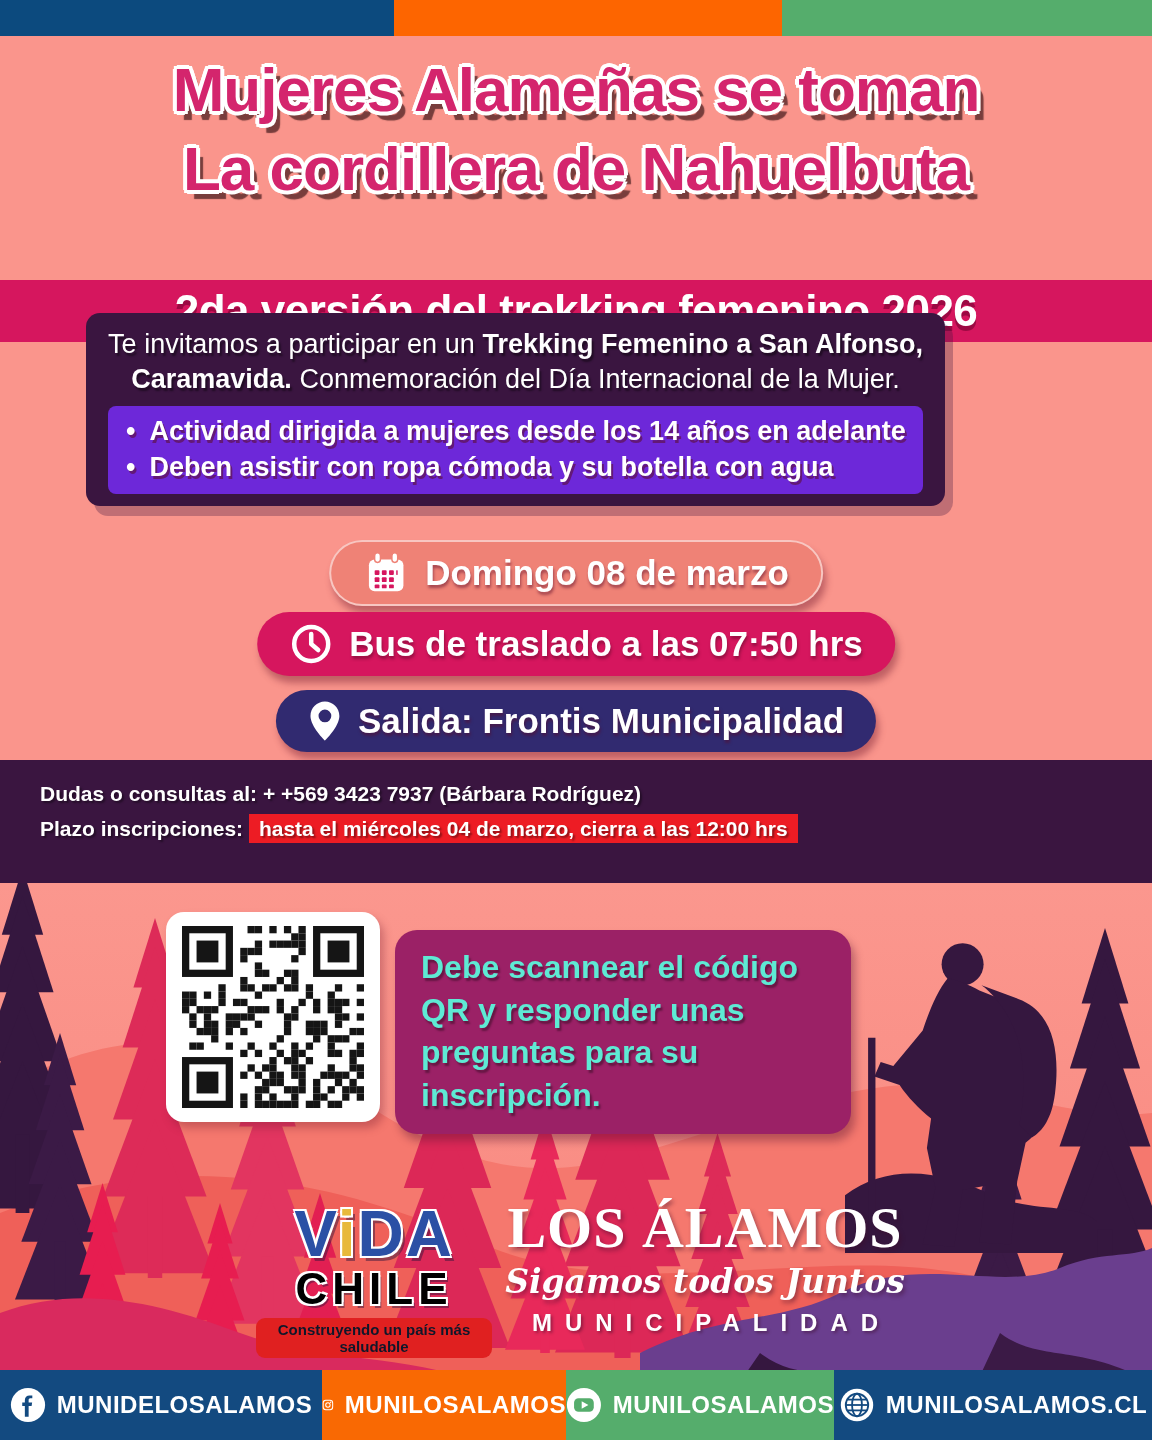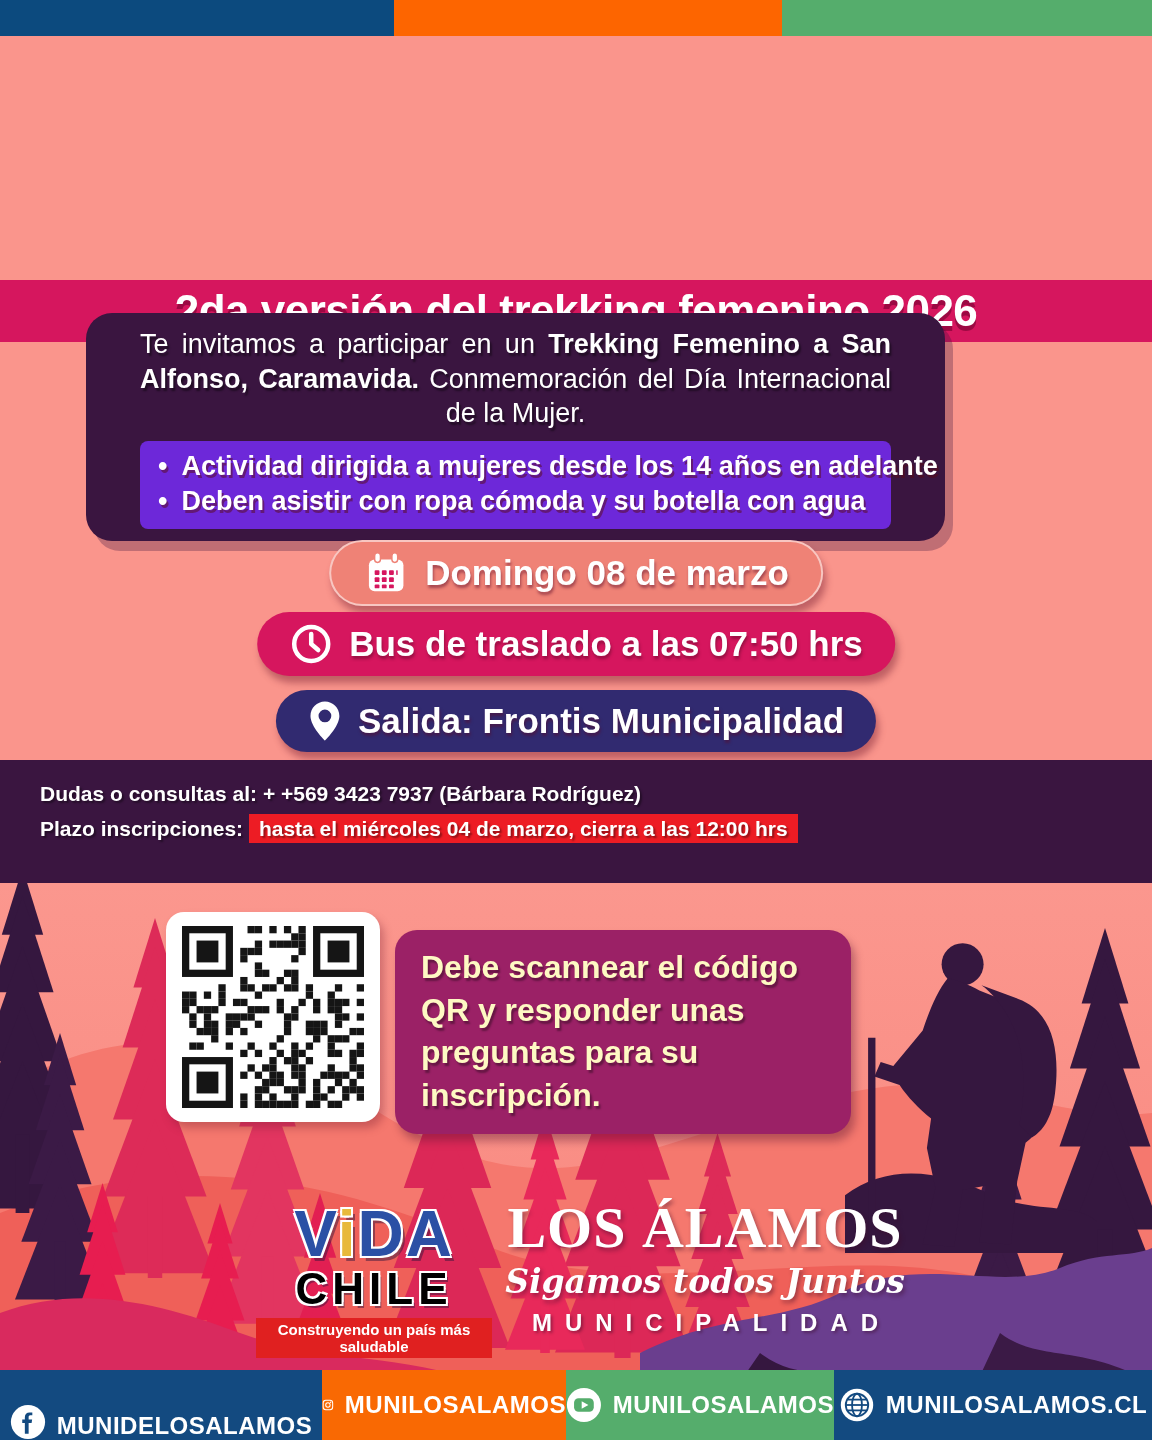--- a/index.html
+++ b/index.html
@@ -27,21 +27,21 @@
     position:absolute;top:232px;left:0;width:100%;height:62px;background:#D6165E;
     display:flex;align-items:center;justify-content:center;margin-top:48px;
   }
   .subtitle-text{
     color:#fff;font-size:44px;font-weight:bold;letter-spacing:-0.5px;
     text-shadow:0 5px 0 rgba(110,0,45,0.55);
   }
   
   .info-box{
     position:absolute;left:86px;top:313px;width:859px;box-sizing:border-box;
-    background:#3A1540;border-radius:26px;padding:14px 54px 12px;
+    background:#3A1540;border-radius:14px;padding:14px 22px 12px;
     box-shadow:8px 10px 0 rgba(59,21,64,0.30);
   }
   .invite-text{
     margin:0;color:#fff;font-size:27px;line-height:1.28;
     text-align:justify;text-align-last:center;
     text-shadow:2px 3px 2px rgba(0,0,0,0.45);
   }
   .invite-text b{font-weight:bold;}
   .alert-box{
     margin-top:10px;background:#6d28d9;border-radius:8px;padding:8px 18px 9px;
@@ -81,73 +81,77 @@
     position:absolute;left:166px;top:912px;width:214px;height:210px;background:#fff;
     border-radius:18px;display:flex;align-items:center;justify-content:center;
     box-shadow:4px 6px 8px rgba(120,30,50,0.35);
   }
   .instruction-box{
     position:absolute;left:395px;top:930px;width:456px;box-sizing:border-box;
     background:#9B2166;border-radius:22px;padding:16px 26px 18px;
     box-shadow:4px 7px 8px rgba(90,20,50,0.4);
   }
   .instruction-text{
-    margin:0;color:#fef9c3;font-size:32px;font-weight:bold;line-height:1.33;
+    margin:0;color:#5eead4;font-size:32px;font-weight:bold;line-height:1.33;
     text-shadow:2px 3px 2px rgba(0,0,0,0.35);
   }
   
   .vida-logo{position:absolute;left:256px;top:1202px;width:236px;text-align:center;}
   .vida-word1{
     font-size:64px;font-weight:bold;letter-spacing:2px;line-height:1;color:#2B50A5;
     text-shadow:-2px -2px 0 #fff,2px -2px 0 #fff,-2px 2px 0 #fff,2px 2px 0 #fff,4px 5px 0 rgba(40,20,60,0.45);
   }
   .vida-word1 .accent{color:#E8B93B;}
   .vida-word2{
     font-size:44px;font-weight:bold;letter-spacing:5px;line-height:1.05;color:#000000;
     text-shadow:-2px -2px 0 #fff,2px -2px 0 #fff,-2px 2px 0 #fff,2px 2px 0 #fff,3px 4px 0 rgba(40,20,60,0.45);
   }
   .vida-banner{
-    display:inline-block;margin-top:6px;background:#E02020;color:#ffffff;
-    font-size:15px;font-weight:bold;padding:3px 8px;
+    display:inline-block;margin-top:6px;background:#E02020;color:#0f172a;
+    font-size:15px;font-weight:bold;padding:3px 8px;border-radius:9px;
   }
   .alamos-logo{position:absolute;left:505px;top:1196px;width:400px;text-align:center;color:#fff;}
   .alamos-name{
     font-family:"Liberation Serif",serif;font-size:58px;font-weight:bold;letter-spacing:1px;line-height:1.1;
     text-shadow:2px 3px 4px rgba(60,10,40,0.45);
   }
   .alamos-slogan{
     font-family:"DejaVu Serif",serif;font-style:italic;font-weight:bold;font-size:33px;margin-top:2px;
     text-shadow:2px 3px 4px rgba(60,10,40,0.45);
   }
   .alamos-muni{
     font-size:24px;font-weight:bold;letter-spacing:13px;margin-top:8px;padding-left:13px;
     text-shadow:2px 2px 3px rgba(60,10,40,0.45);
   }
   
   .footer{position:absolute;bottom:0;left:0;width:100%;height:70px;display:flex;}
   .footer-seg{
     display:flex;align-items:center;justify-content:center;gap:11px;
     color:#fff;font-weight:bold;font-size:24px;letter-spacing:0.5px;white-space:nowrap;
   }
-  .footer-seg.s1{width:322px;background:#134A80;align-items:flex-end;}
+  .footer-seg.s1{width:322px;background:#134A80;}
   .footer-seg.s2{width:244px;background:#F96903;}
   .footer-seg.s3{width:268px;background:#55AD6C;}
   .footer-seg.s4{flex:1;background:#134A80;}
 </style>
 </head>
 <body>
 
 <div class="poster">
 
   <div class="top-bar">
     <div class="seg1"></div>
     <div class="seg2"></div>
     <div class="seg3"></div>
   </div>
 
+  <div class="title">
+    <div class="title-line">Mujeres Alameñas se toman</div>
+    <div class="title-line">La cordillera de Nahuelbuta</div>
+  </div>
 
   <div class="subtitle-band">
     <span class="subtitle-text">2da versión del trekking femenino 2026</span>
   </div>
 
   <div class="info-box">
     <p class="invite-text"><span>Te invitamos a participar en un </span><b>Trekking Femenino a San Alfonso, Caramavida.</b><span> Conmemoración del Día Internacional de la Mujer.</span></p>
     <div class="alert-box">
       <div class="bullet">Actividad dirigida a mujeres desde los 14 años en adelante</div>
       <div class="bullet">Deben asistir con ropa cómoda y su botella con agua</div>

